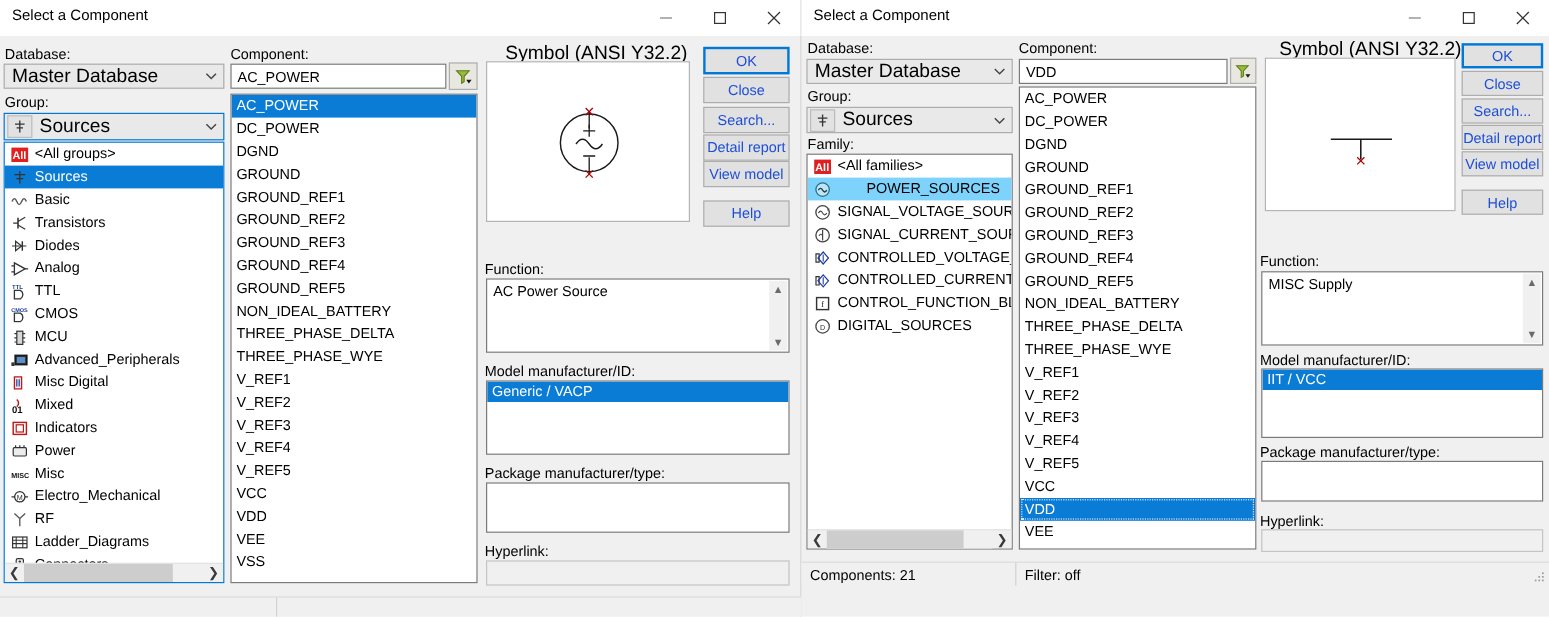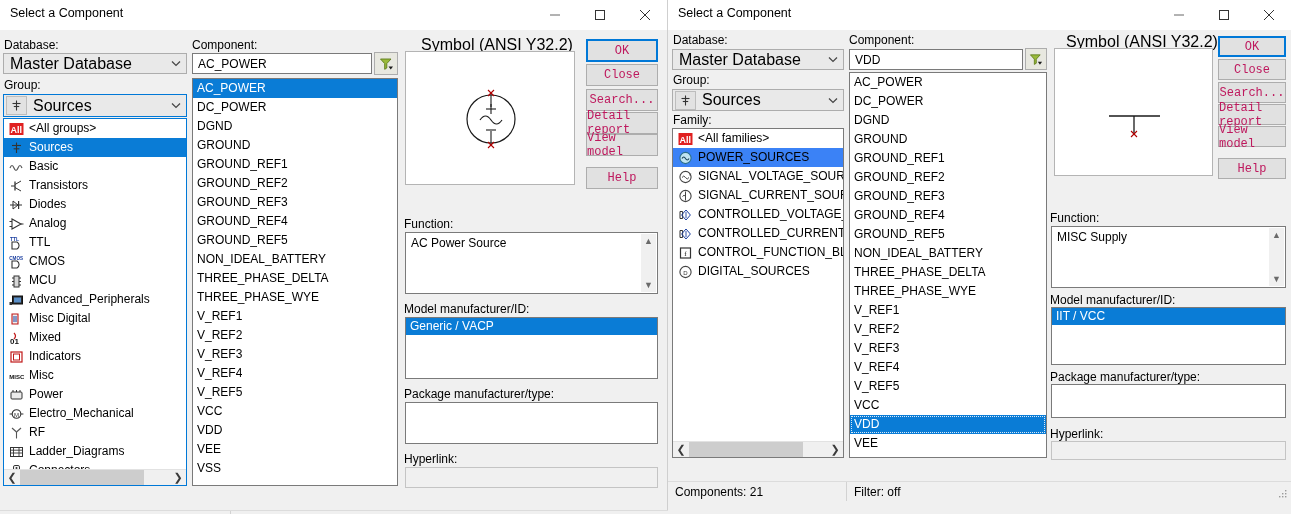--- a/index.html
+++ b/index.html
@@ -32,43 +32,43 @@
   .txtbox{position:absolute;box-sizing:border-box;background:#fff;border:1px solid #7a7a7a;
           height:21px;display:flex;align-items:center;padding-left:5px;font-size:12px;}
   .txtbox.ro{background:#f0f0f0;border:1px solid #c4c4c4;}
 
   .listbox{position:absolute;box-sizing:border-box;background:#fff;border:1px solid #7a7a7a;overflow:hidden;}
   .listbox.focus{border:1px solid #0078d7;}
   .li{height:19px;line-height:19px;padding-left:4px;font-size:12px;white-space:nowrap;overflow:hidden;
       display:flex;align-items:center;}
   .li.sel{background:#0a7cd6;color:#fff;}
   .li.sel.dotted{outline:1px dotted #d9e9f7;outline-offset:-2px;}
-  .li.softsel{background:#3b82f6;}
+  .li.softsel{background:#7dd3fc;gap:24px;}
   .li .ico{width:17px;height:16px;margin-right:4px;flex:0 0 17px;display:flex;align-items:center;justify-content:center;}
   .li .tx{overflow:hidden;white-space:nowrap;}
 
   .hscroll{position:absolute;box-sizing:border-box;height:16px;background:#f0f0f0;
            display:flex;align-items:center;border-top:1px solid #e2e2e2;}
   .hscroll .arr{width:16px;height:16px;display:flex;align-items:center;justify-content:center;color:#3a3a3a;font-size:11px;}
   .hscroll .track{flex:1;height:16px;background:#f0f0f0;position:relative;}
   .hscroll .thumb{position:absolute;top:0;height:16px;background:#cdcdcd;}
 
   .btn{position:absolute;box-sizing:border-box;height:22px;background:#e1e1e1;border:1px solid #adadad;
-       display:flex;align-items:center;justify-content:center;font-size:12px;color:#be185d;font-family:Liberation Mono, monospace;}
+       display:flex;align-items:center;justify-content:center;font-size:12px;color:#1d4ed8;}
   .btn.primary{background:#e1e1e1;border:2px solid #0078d7;}
 
   .symbox{position:absolute;box-sizing:border-box;background:#fff;border:1px solid #b4b4b4;}
   .symcap{position:absolute;font-size:16px;text-align:center;}
 
   .vscrollmini{position:absolute;right:1px;top:1px;bottom:1px;width:15px;background:#f0f0f0;
                display:flex;flex-direction:column;justify-content:space-between;align-items:center;}
   .vscrollmini .va{color:#6a6a6a;font-size:9px;line-height:12px;padding:1px 0;}
 
   .statusbar{position:absolute;box-sizing:border-box;background:#f0f0f0;border-top:1px solid #dcdcdc;
-             display:flex;align-items:flex-start;font-size:12px;margin-top:13px;}
+             display:flex;align-items:flex-start;font-size:12px;}
   .statusbar .cell{height:100%;display:flex;align-items:center;padding-left:7px;box-sizing:border-box;
                    border-left:1px solid #d2d2d2;}
   .statusbar .cell:first-child{border-left:none;}
   .grip{position:absolute;right:3px;bottom:3px;width:10px;height:10px;}
 </style>
 </head>
 <body>
 
 <div class="dlg" id="dlg-left">
 
@@ -250,37 +250,37 @@
             <svg width="15" height="14" viewBox="0 0 15 14">
               <rect x="2" y="2" width="11" height="10" fill="#fff" stroke="#c01818" stroke-width="1.2"></rect>
               <rect x="4.5" y="4" width="6" height="6" fill="none" stroke="#c01818" stroke-width="1"></rect>
             </svg>
           </span>
           <span class="tx">Indicators</span>
         </div>
         <div class="li">
           <span class="ico">
             <svg width="15" height="14" viewBox="0 0 15 14">
-              <text x="0.3" y="10" font-size="6" font-family="Liberation Sans,sans-serif" font-weight="bold" fill="#111">MISC</text>
-            </svg>
-          </span>
-          <span class="tx">Misc</span>
-        </div>
-        <div class="li">
-          <span class="ico">
-            <svg width="15" height="14" viewBox="0 0 15 14">
               <rect x="2" y="4" width="11" height="7" rx="1" fill="#ececec" stroke="#333" stroke-width="1"></rect>
               <g stroke="#333" stroke-width="1">
                 <line x1="4" y1="2" x2="4" y2="4"></line>
                 <line x1="7.5" y1="2" x2="7.5" y2="4"></line>
                 <line x1="11" y1="2" x2="11" y2="4"></line>
               </g>
             </svg>
           </span>
           <span class="tx">Power</span>
+        </div>
+        <div class="li">
+          <span class="ico">
+            <svg width="15" height="14" viewBox="0 0 15 14">
+              <text x="0.3" y="10" font-size="6" font-family="Liberation Sans,sans-serif" font-weight="bold" fill="#111">MISC</text>
+            </svg>
+          </span>
+          <span class="tx">Misc</span>
         </div>
         <div class="li">
           <span class="ico">
             <svg width="15" height="14" viewBox="0 0 15 14">
               <circle cx="7.5" cy="7" r="4.3" fill="none" stroke="#333" stroke-width="1.1"></circle>
               <text x="7.5" y="9.8" font-size="6" font-family="Liberation Sans,sans-serif" fill="#333" text-anchor="middle">M</text>
               <line x1="0.6" y1="7" x2="3.2" y2="7" stroke="#333" stroke-width="1"></line>
               <line x1="11.8" y1="7" x2="14.4" y2="7" stroke="#333" stroke-width="1"></line>
             </svg>
           </span>

